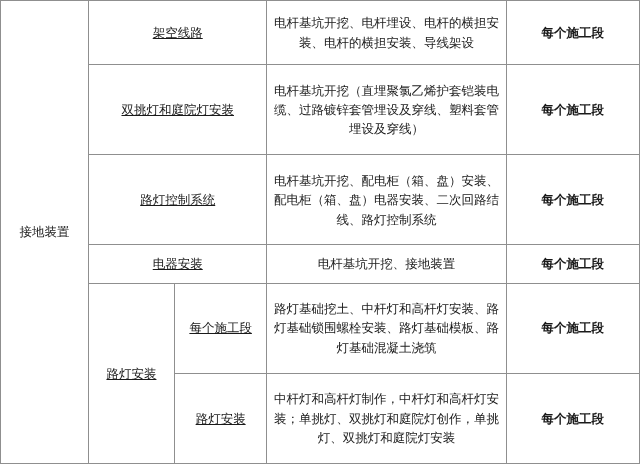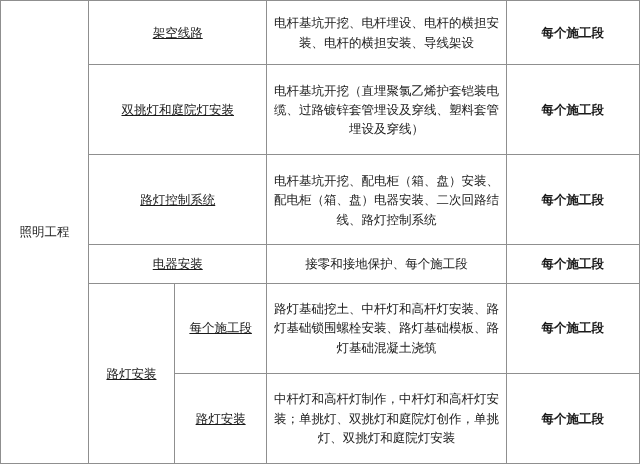--- a/index.html
+++ b/index.html
@@ -69,38 +69,38 @@
   <table class="spec">
     <colgroup>
       <col class="col-a">
       <col class="col-b">
       <col class="col-c">
       <col class="col-d">
       <col class="col-e">
     </colgroup>
     <tbody>
       <tr>
-        <td class="group-label" rowspan="6">照明工程</td>
+        <td class="group-label" rowspan="6">接地装置</td>
         <td class="sub-label" colspan="2">架空线路</td>
         <td class="desc">电杆基坑开挖、电杆埋设、电杆的横担安装、电杆的横担安装、导线架设</td>
         <td class="unit">每个施工段</td>
       </tr>
       <tr>
         <td class="sub-label" colspan="2">双挑灯和庭院灯安装</td>
         <td class="desc">电杆基坑开挖（直埋聚氯乙烯护套铠装电缆、过路镀锌套管埋设及穿线、塑料套管埋设及穿线）</td>
         <td class="unit">每个施工段</td>
       </tr>
       <tr>
         <td class="sub-label" colspan="2">路灯控制系统</td>
         <td class="desc">电杆基坑开挖、配电柜（箱、盘）安装、配电柜（箱、盘）电器安装、二次回路结线、路灯控制系统</td>
         <td class="unit">每个施工段</td>
       </tr>
       <tr>
         <td class="sub-label" colspan="2">电器安装</td>
-        <td class="desc">接零和接地保护、每个施工段</td>
+        <td class="desc">电杆基坑开挖、接地装置</td>
         <td class="unit">每个施工段</td>
       </tr>
       <tr>
         <td class="sub-label" rowspan="2">路灯安装</td>
         <td class="sub-label">每个施工段</td>
         <td class="desc">路灯基础挖土、中杆灯和高杆灯安装、路灯基础锁围螺栓安装、路灯基础模板、路灯基础混凝土浇筑</td>
         <td class="unit">每个施工段</td>
       </tr>
       <tr>
         <td class="sub-label">路灯安装</td>

